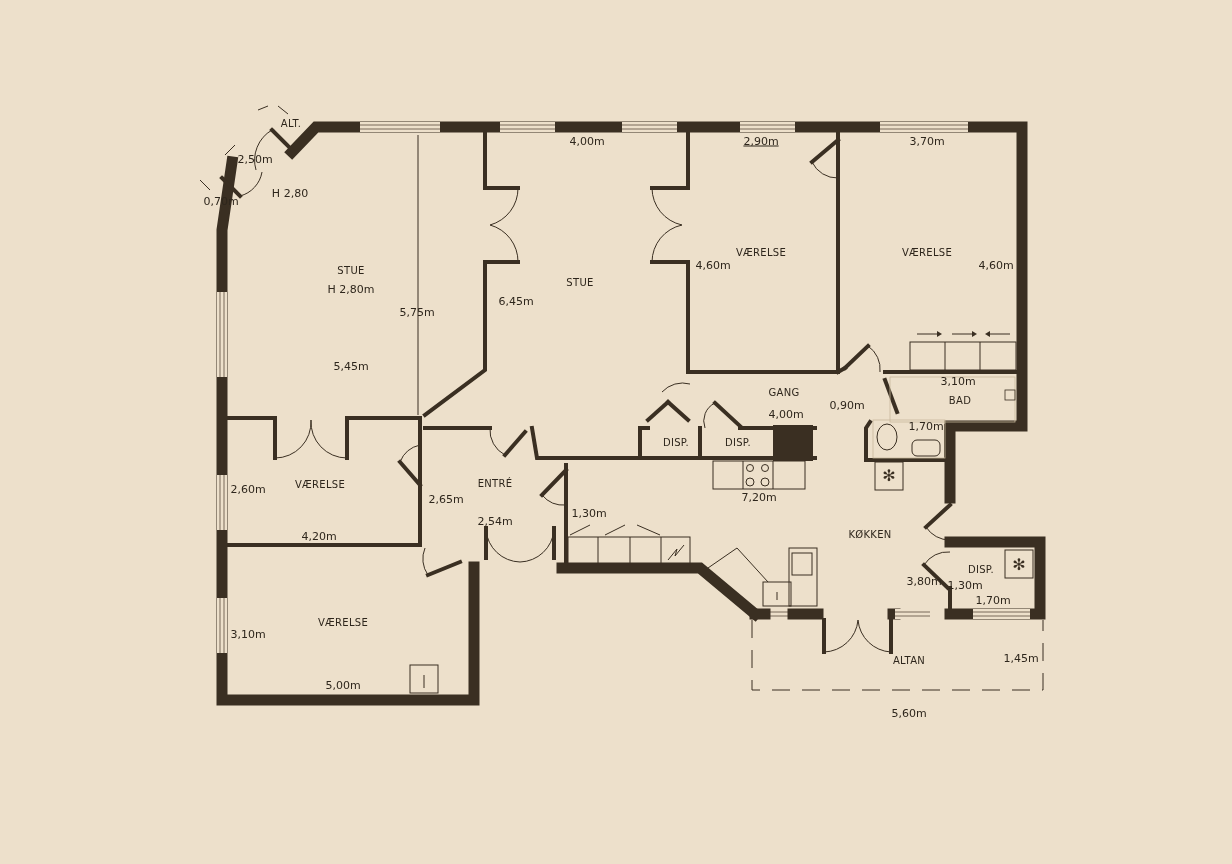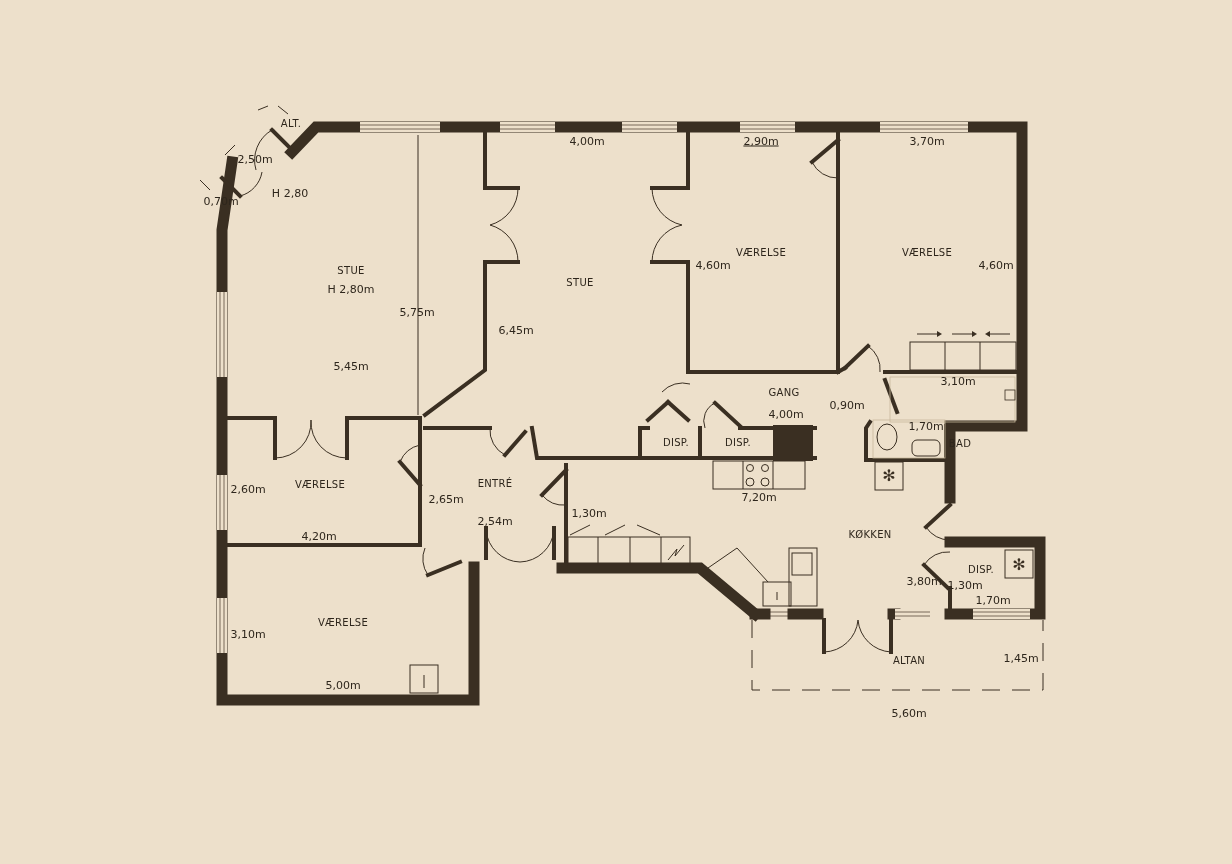--- a/index.html
+++ b/index.html
@@ -199,21 +199,21 @@
 <div class="lbl dim" style="left:221px;top:201px;">0,70m</div>
 <div class="lbl dim" style="left:290px;top:193px;">H 2,80</div>
 
 <div class="lbl room" style="left:351px;top:271px;">STUE</div>
 <div class="lbl dim" style="left:351px;top:289px;">H 2,80m</div>
 <div class="lbl dim" style="left:351px;top:366px;">5,45m</div>
 <div class="lbl dim" style="left:417px;top:312px;">5,75m</div>
 
 <div class="lbl room" style="left:580px;top:283px;">STUE</div>
 <div class="lbl dim" style="left:587px;top:141px;">4,00m</div>
-<div class="lbl dim" style="left:516px;top:330px;">6,45m</div>
+<div class="lbl dim" style="left:516px;top:301px;">6,45m</div>
 
 <div class="lbl room" style="left:761px;top:253px;">VÆRELSE</div>
 <div class="lbl dim" style="left:761px;top:141px;text-decoration:underline;">2,90m</div>
 <div class="lbl dim" style="left:713px;top:265px;">4,60m</div>
 
 <div class="lbl room" style="left:927px;top:253px;">VÆRELSE</div>
 <div class="lbl dim" style="left:927px;top:141px;">3,70m</div>
 <div class="lbl dim" style="left:996px;top:265px;">4,60m</div>
 
 <div class="lbl room" style="left:320px;top:485px;">VÆRELSE</div>
@@ -228,21 +228,21 @@
 <div class="lbl dim" style="left:446px;top:499px;">2,65m</div>
 <div class="lbl dim" style="left:495px;top:521px;">2,54m</div>
 
 <div class="lbl room" style="left:784px;top:393px;">GANG</div>
 <div class="lbl dim" style="left:786px;top:414px;">4,00m</div>
 <div class="lbl dim" style="left:847px;top:405px;">0,90m</div>
 
 <div class="lbl room" style="left:676px;top:443px;">DISP.</div>
 <div class="lbl room" style="left:738px;top:443px;">DISP.</div>
 
-<div class="lbl room" style="left:960px;top:401px;margin-top:43px;">BAD</div>
+<div class="lbl room" style="left:960px;top:401px;">BAD</div>
 <div class="lbl dim" style="left:958px;top:381px;">3,10m</div>
 <div class="lbl dim" style="left:926px;top:426px;">1,70m</div>
 
 <div class="lbl room" style="left:870px;top:535px;">KØKKEN</div>
 <div class="lbl dim" style="left:759px;top:497px;">7,20m</div>
 <div class="lbl dim" style="left:924px;top:547px;margin-top:34px;">3,80m</div>
 <div class="lbl dim" style="left:589px;top:513px;">1,30m</div>
 
 <div class="lbl room" style="left:981px;top:570px;">DISP.</div>
 <div class="lbl dim" style="left:965px;top:585px;">1,30m</div>

